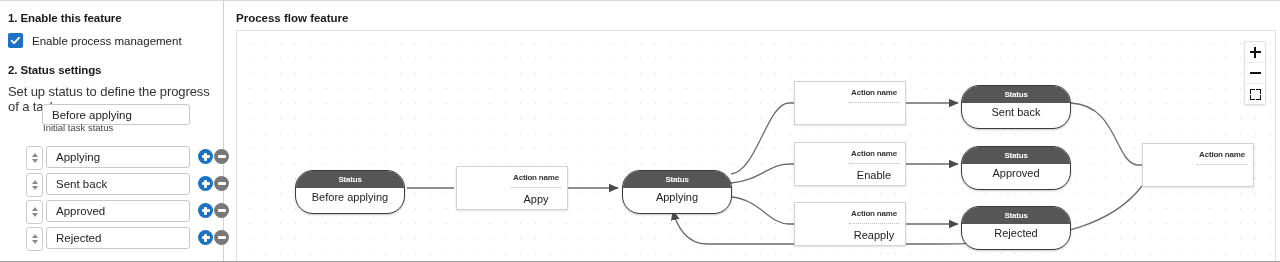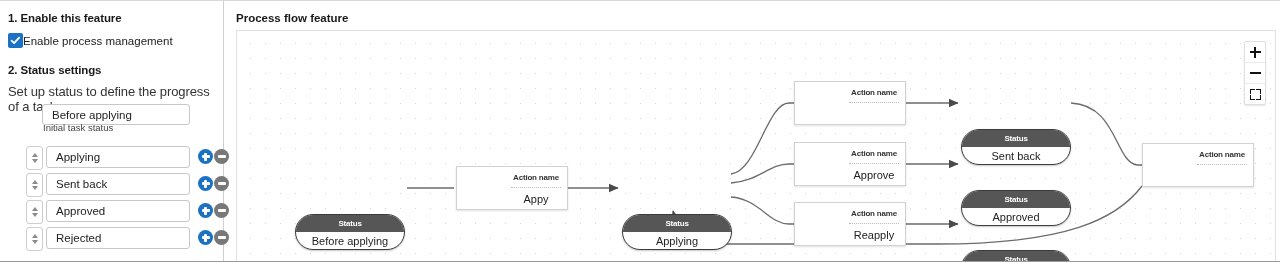--- a/index.html
+++ b/index.html
@@ -25,21 +25,21 @@
     position:absolute;left:8px;
     letter-spacing:-0.1px;
   }
   #sec1-title{top:11px;}
   #sec2-title{top:63px;}
   .sec-desc{
     position:absolute;left:8px;top:83px;font-size:13px;color:#333;
     letter-spacing:-0.1px;
   }
 
-  .chk-row{position:absolute;left:8px;top:32px;display:flex;align-items:center;}
+  .chk-row{position:absolute;left:8px;top:32px;display:flex;align-items:center;gap:9px;}
   .chk-box{
     width:15px;height:15px;background:#1b72c4;border-radius:2px;
     display:flex;align-items:center;justify-content:center;flex:0 0 auto;
   }
   .chk-box svg{display:block;}
   .chk-label{font-size:11.5px;color:#222;}
 
   .field{
     position:absolute;
     height:21px;
@@ -89,24 +89,23 @@
     background-image:radial-gradient(#d5d5d5 0.7px, transparent 0.7px);
     background-size:15px 15px;
     background-position:6px 5px;
     overflow:hidden;
   }
   .canvas svg{position:absolute;left:0;top:0;}
 
   
   .node{position:absolute;box-sizing:border-box;}
   .status-node{
-    width:110px;height:36px;border-radius:18px;
+    width:110px;height:44px;border-radius:18px;
     border:1px solid #3c3c3c;background:#fff;overflow:hidden;
     box-shadow:0 1px 2px rgba(0,0,0,0.22);
-    margin-top:44px;
   }
   .status-node .hd{
     height:17px;background:#565656;color:#fff;
     font-size:8px;font-weight:bold;text-align:center;line-height:17px;
     letter-spacing:-0.2px;
   }
   .status-node .bd{
     height:18px;line-height:18px;text-align:center;font-size:11px;color:#222;
   }
   .action-node{
@@ -297,21 +296,21 @@
       </div>
 
       <div class="node action-node" style="left:557px;top:50px;">
         <div class="hd">Action name</div>
         <div class="sep"></div>
       </div>
 
       <div class="node action-node" style="left:557px;top:111px;">
         <div class="hd">Action name</div>
         <div class="sep"></div>
-        <div class="bd">Approve</div>
+        <div class="bd">Enable</div>
       </div>
 
       <div class="node action-node" style="left:557px;top:171px;">
         <div class="hd">Action name</div>
         <div class="sep"></div>
         <div class="bd">Reapply</div>
       </div>
 
       <div class="node action-node" style="left:905px;top:112px;">
         <div class="hd">Action name</div>

